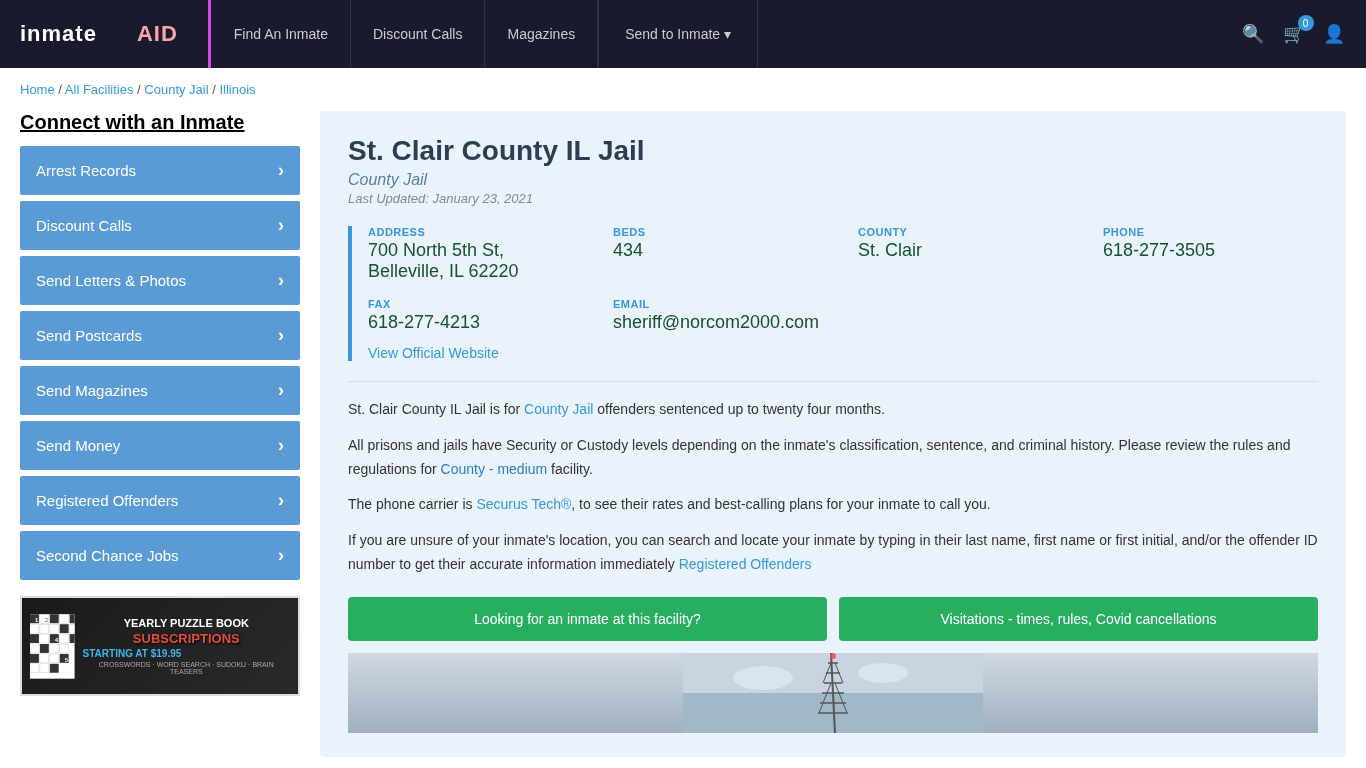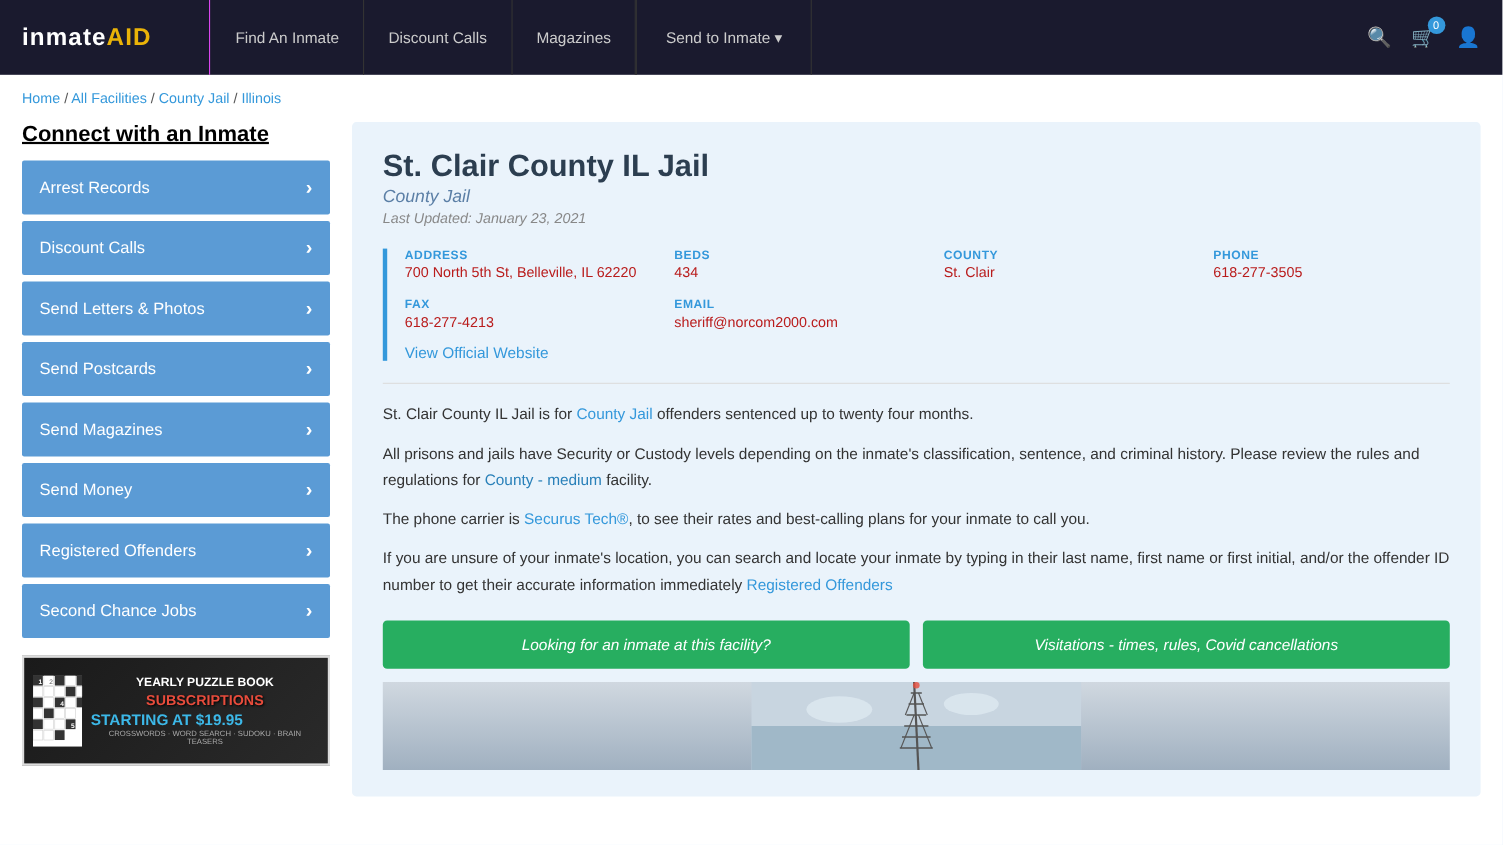--- a/index.html
+++ b/index.html
@@ -18,39 +18,39 @@
       display: flex;
       align-items: center;
       min-width: 140px;
     }
     .logo-text {
       color: #fff;
       font-size: 22px;
       font-weight: bold;
       letter-spacing: 1px;
     }
-    .logo-text span { color: #eab308; }
+    .logo-text span { color: #fca5a5; margin-left: 40px; }
     nav {
       display: flex;
       align-items: center;
       gap: 0;
       flex: 1;
     }
     nav a {
       color: #ccc;
       text-decoration: none;
       font-size: 14px;
       padding: 0 22px;
       height: 68px;
       display: flex;
       align-items: center;
       border-right: 1px solid #333;
       white-space: nowrap;
     }
-    nav a:first-child { border-left: 1px solid #d946ef; padding-left: 23px; }
+    nav a:first-child { border-left: 3px solid #d946ef; padding-left: 23px; }
     .header-icons {
       display: flex;
       align-items: center;
       gap: 18px;
       margin-left: auto;
     }
     .header-icon {
       color: #ccc;
       font-size: 18px;
       cursor: pointer;
@@ -168,21 +168,21 @@
       text-align: center;
     }
     .ad-title-big {
       font-size: 13px;
       color: #e74c3c;
       font-weight: 900;
       text-shadow: 1px 1px 2px #000;
     }
     .ad-subtitle {
       color: #3cb8e8;
-      font-size: 14px;
+      font-size: 10px;
       font-weight: bold;
     }
     .ad-small {
       color: #aaa;
       font-size: 7px;
       text-align: center;
     }
 
     
     .content-area {
@@ -221,22 +221,22 @@
     }
     .info-label {
       color: #3498db;
       font-size: 11px;
       font-weight: bold;
       text-transform: uppercase;
       letter-spacing: 0.5px;
       margin-bottom: 2px;
     }
     .info-value {
-      color: #b91c1c;
-      font-size: 13px;
+      color: #14532d;
+      font-size: 18px;
     }
     .view-website {
       color: #3498db;
       text-decoration: none;
       font-size: 14px;
       margin-top: 12px;
       display: inline-block;
     }
 
     
@@ -266,21 +266,20 @@
       background: #27ae60;
       color: #fff;
       border: none;
       padding: 14px 32px;
       font-size: 14px;
       cursor: pointer;
       border-radius: 4px;
       flex: 1;
       min-width: 200px;
       text-align: center;
-      font-style: italic;
     }
 
     
     .bottom-image {
       background: linear-gradient(180deg, #d0d8e0, #a0b0c0);
       height: 80px;
       display: flex;
       align-items: center;
       justify-content: center;
       margin-top: 12px;

